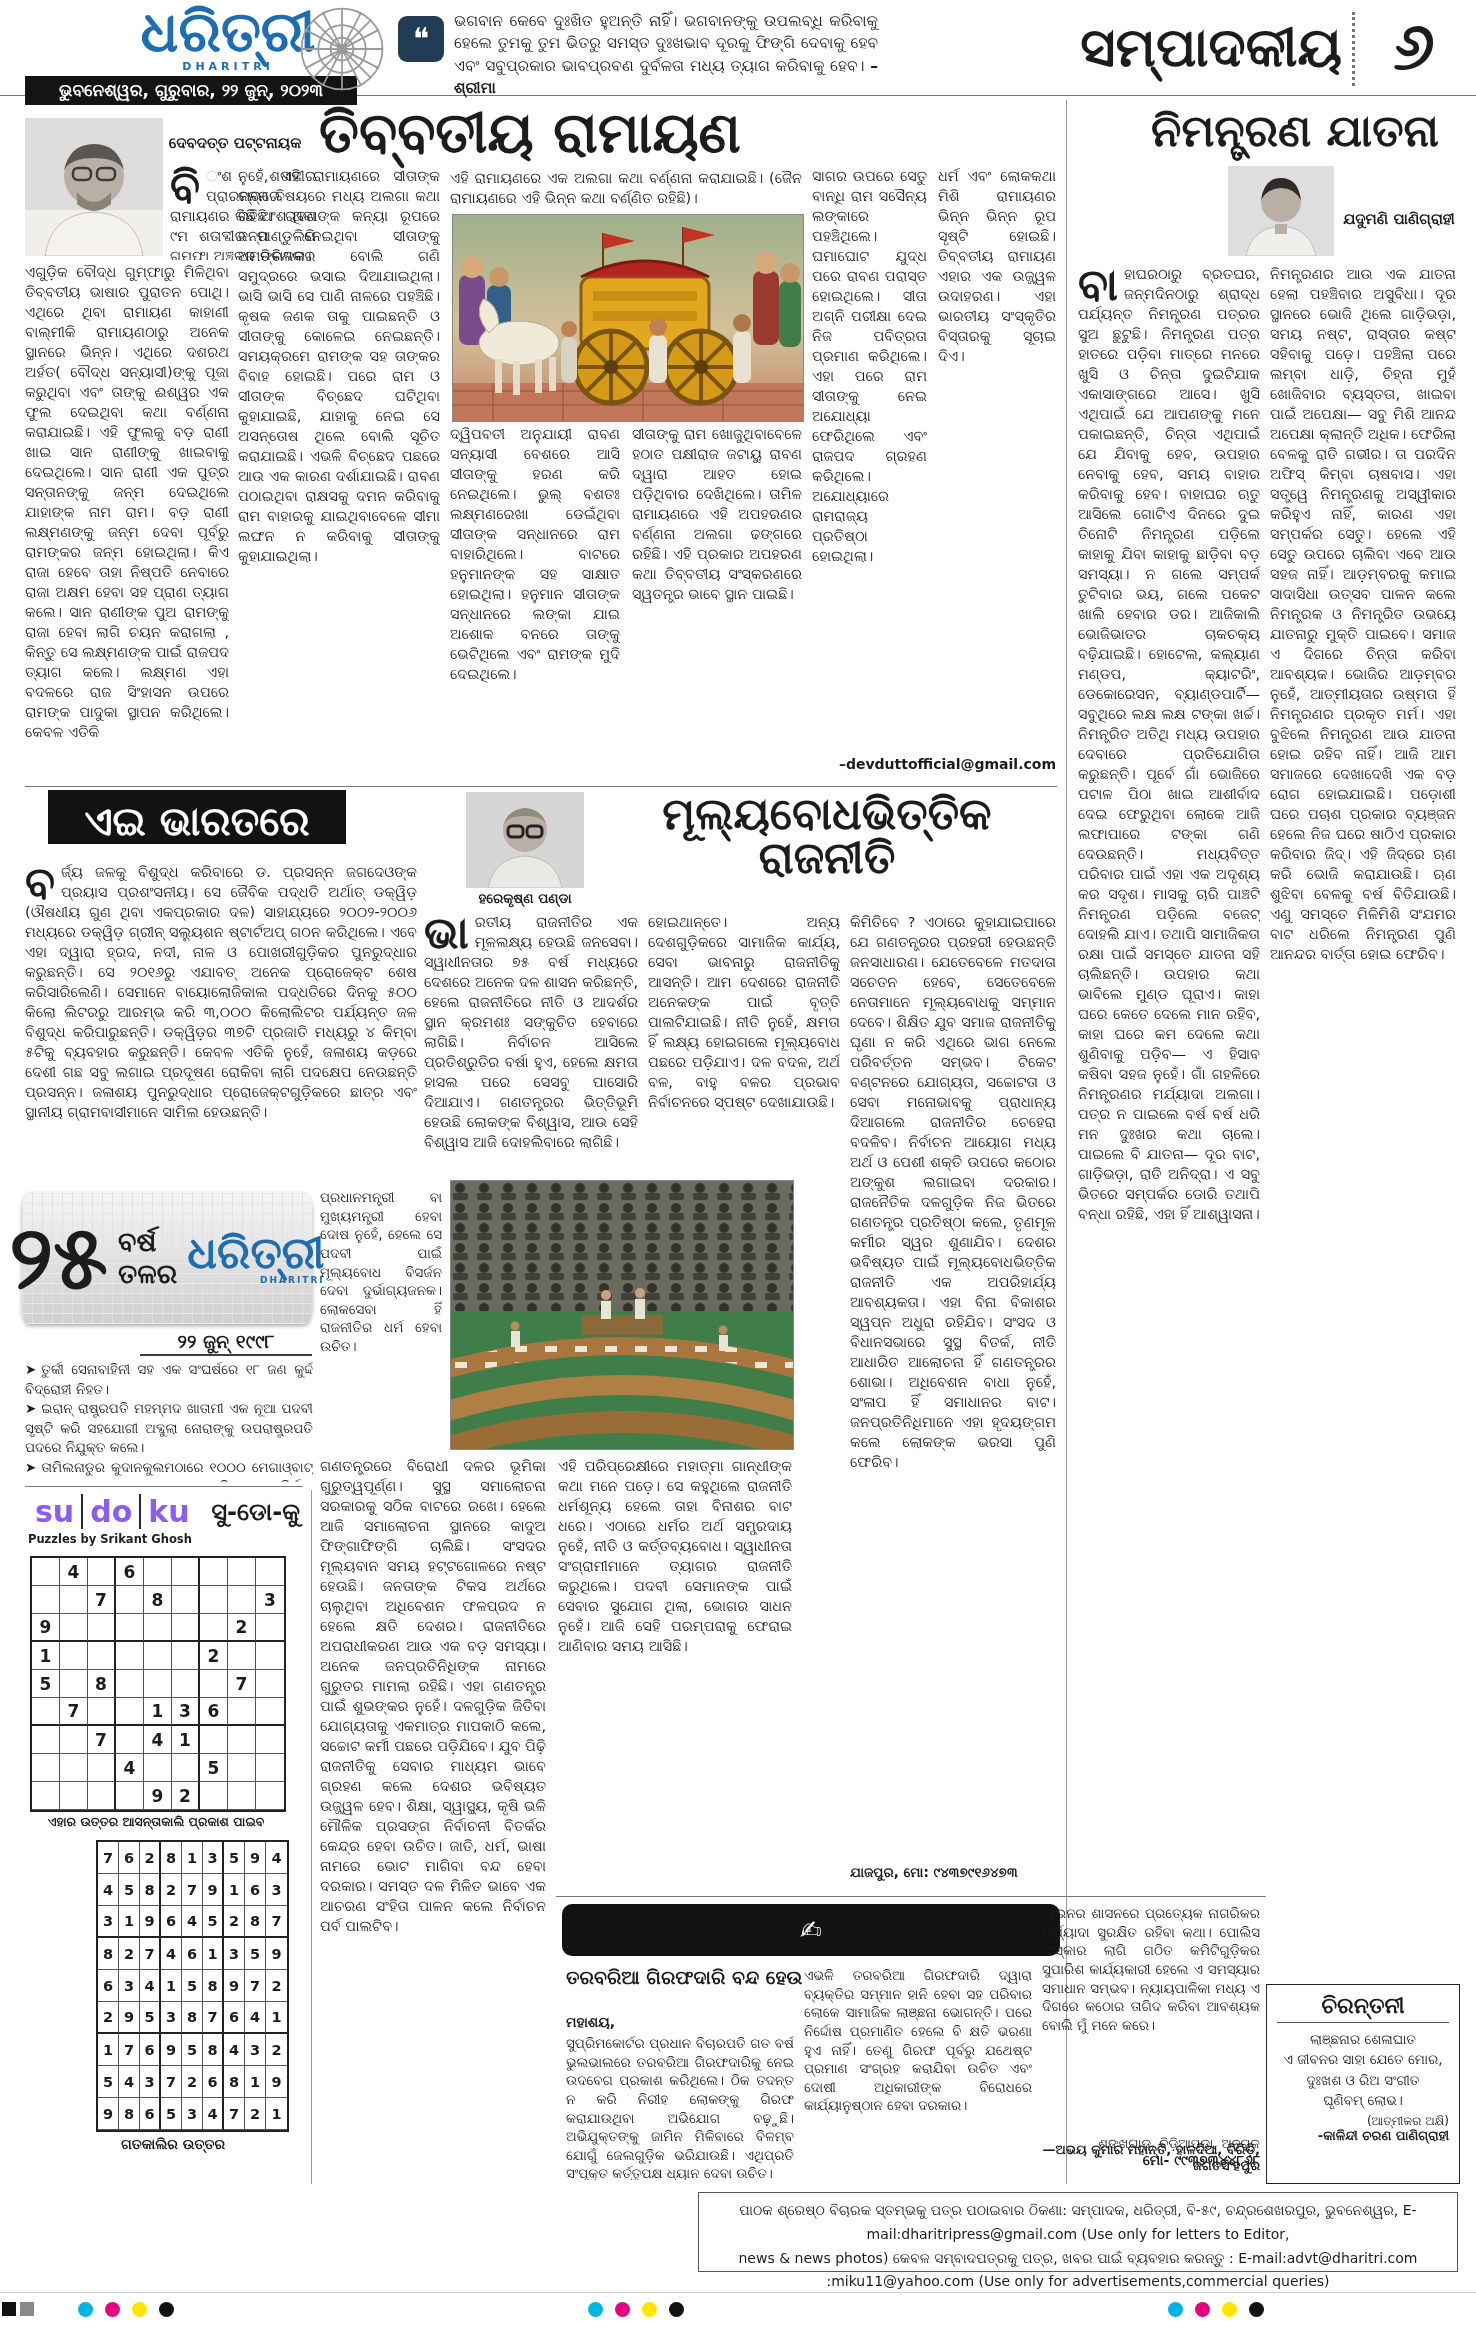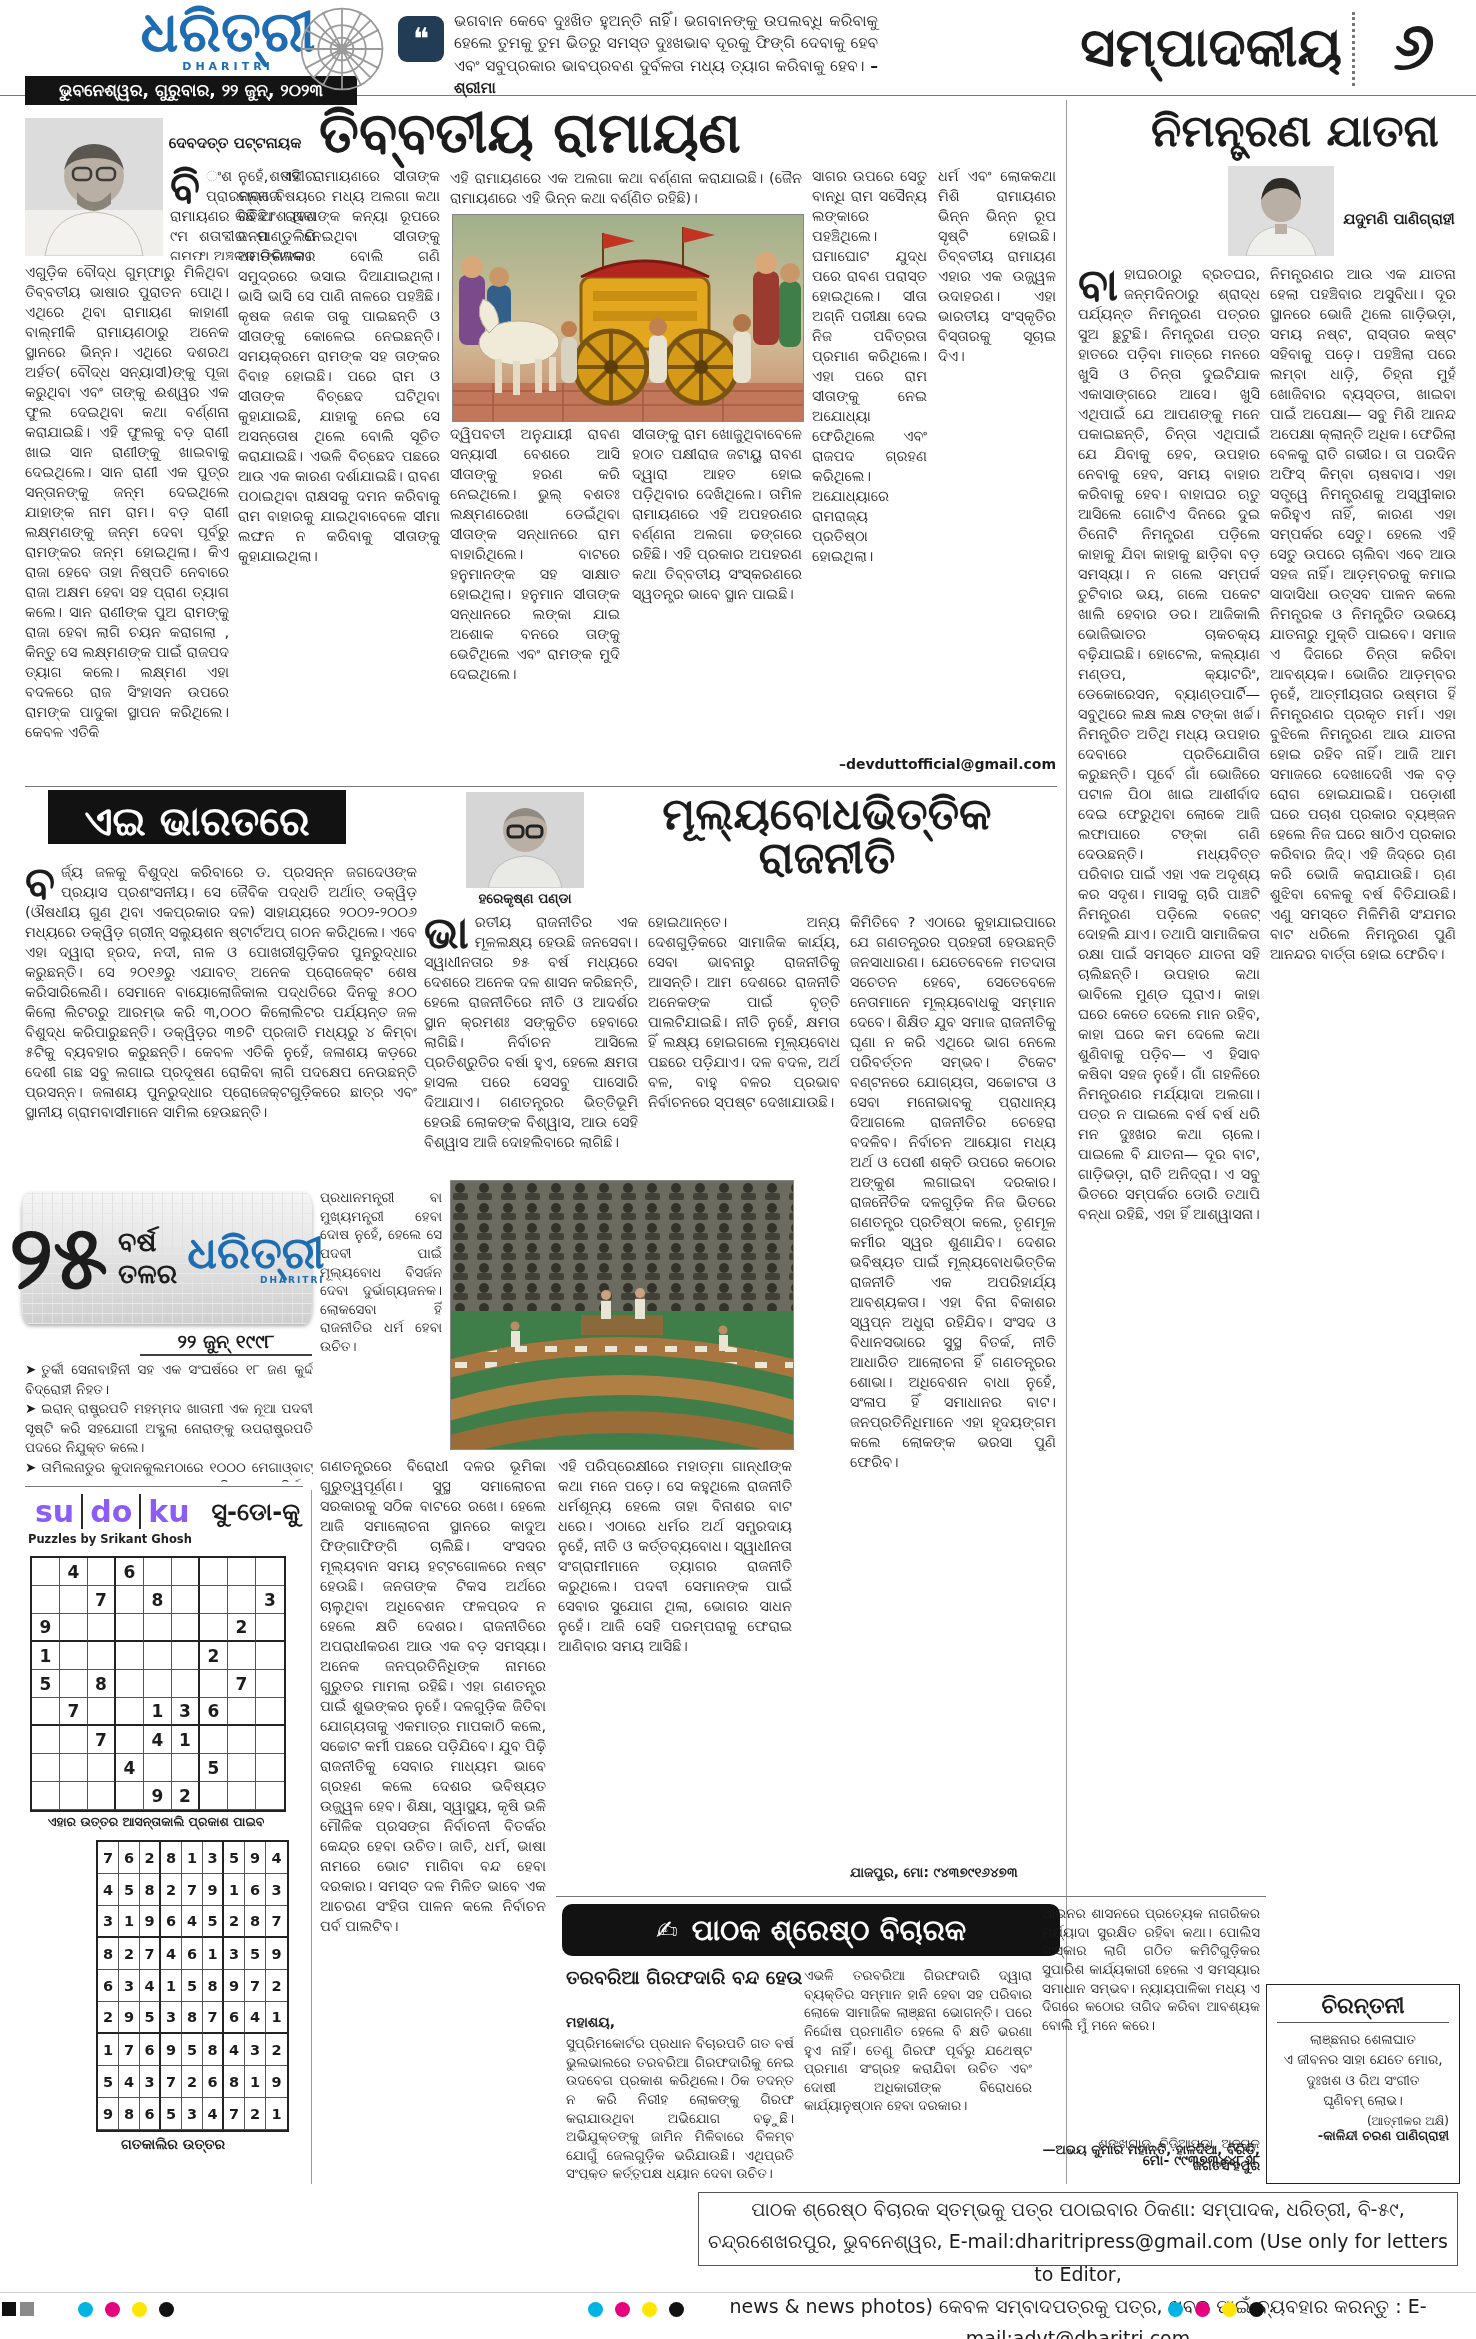--- a/index.html
+++ b/index.html
@@ -66,21 +66,21 @@
   .chir-box{border:1.5px solid #222;padding:8px 10px;}
   .chir-title{font-size:22px;font-weight:800;text-align:center;border-bottom:1px solid #555;padding-bottom:4px;margin-bottom:6px;}
   .chir-line{font-size:13.5px;text-align:center;line-height:1.5;}
   .chir-src{font-size:12px;text-align:right;margin-top:4px;}
   .chir-auth{font-size:13px;font-weight:800;text-align:right;}
   
   .letters-subject{font-size:19px;font-weight:800;line-height:1.2;}
   .letters-sal{font-size:14px;font-weight:700;}
   .letters-attr{font-size:13px;font-weight:800;text-align:right;}
   
-  .footer-box{border:1px solid #555;font-size:19px;text-align:center;line-height:1.7;padding-top:0;}
+  .footer-box{border:1px solid #555;font-size:14px;text-align:center;line-height:1.7;padding-top:6px;}
   .dotrow{display:flex;gap:12px;}
   .dot{width:15px;height:15px;border-radius:50%;}
 </style>
 </head>
 <body>
 
 <div class="page">
 
   <div class="abs rule" style="left:0;top:95px;width:1476px;height:1px;"></div>
   <div class="abs" style="left:118px;top:4px;width:220px;">
@@ -488,21 +488,20 @@
     </svg>
   </div>
 
   <div class="abs body-text" style="left:320px;top:1456px;width:226px;height:720px;">ଗଣତନ୍ତ୍ରରେ ବିରୋଧୀ ଦଳର ଭୂମିକା ଗୁରୁତ୍ୱପୂର୍ଣ୍ଣ। ସୁସ୍ଥ ସମାଲୋଚନା ସରକାରକୁ ସଠିକ ବାଟରେ ରଖେ। ହେଲେ ଆଜି ସମାଲୋଚନା ସ୍ଥାନରେ କାଦୁଅ ଫିଙ୍ଗାଫିଙ୍ଗି ଚାଲିଛି। ସଂସଦର ମୂଲ୍ୟବାନ ସମୟ ହଟ୍ଟଗୋଳରେ ନଷ୍ଟ ହେଉଛି। ଜନତାଙ୍କ ଟିକସ ଅର୍ଥରେ ଚାଲୁଥିବା ଅଧିବେଶନ ଫଳପ୍ରଦ ନ ହେଲେ କ୍ଷତି ଦେଶର। ରାଜନୀତିରେ ଅପରାଧୀକରଣ ଆଉ ଏକ ବଡ଼ ସମସ୍ୟା। ଅନେକ ଜନପ୍ରତିନିଧିଙ୍କ ନାମରେ ଗୁରୁତର ମାମଲା ରହିଛି। ଏହା ଗଣତନ୍ତ୍ର ପାଇଁ ଶୁଭଙ୍କର ନୁହେଁ। ଦଳଗୁଡ଼ିକ ଜିତିବା ଯୋଗ୍ୟତାକୁ ଏକମାତ୍ର ମାପକାଠି କଲେ, ସଚ୍ଚୋଟ କର୍ମୀ ପଛରେ ପଡ଼ିଯିବେ। ଯୁବ ପିଢ଼ି ରାଜନୀତିକୁ ସେବାର ମାଧ୍ୟମ ଭାବେ ଗ୍ରହଣ କଲେ ଦେଶର ଭବିଷ୍ୟତ ଉଜ୍ଜ୍ୱଳ ହେବ। ଶିକ୍ଷା, ସ୍ୱାସ୍ଥ୍ୟ, କୃଷି ଭଳି ମୌଳିକ ପ୍ରସଙ୍ଗ ନିର୍ବାଚନୀ ବିତର୍କର କେନ୍ଦ୍ର ହେବା ଉଚିତ। ଜାତି, ଧର୍ମ, ଭାଷା ନାମରେ ଭୋଟ ମାଗିବା ବନ୍ଦ ହେବା ଦରକାର। ସମସ୍ତ ଦଳ ମିଳିତ ଭାବେ ଏକ ଆଚରଣ ସଂହିତା ପାଳନ କଲେ ନିର୍ବାଚନ ପର୍ବ ପାଲଟିବ।</div>
   <div class="abs body-text" style="left:558px;top:1456px;width:234px;height:434px;">ଏହି ପରିପ୍ରେକ୍ଷୀରେ ମହାତ୍ମା ଗାନ୍ଧୀଙ୍କ କଥା ମନେ ପଡ଼େ। ସେ କହୁଥିଲେ ରାଜନୀତି ଧର୍ମଶୂନ୍ୟ ହେଲେ ତାହା ବିନାଶର ବାଟ ଧରେ। ଏଠାରେ ଧର୍ମର ଅର୍ଥ ସମ୍ପ୍ରଦାୟ ନୁହେଁ, ନୀତି ଓ କର୍ତ୍ତବ୍ୟବୋଧ। ସ୍ୱାଧୀନତା ସଂଗ୍ରାମୀମାନେ ତ୍ୟାଗର ରାଜନୀତି କରୁଥିଲେ। ପଦବୀ ସେମାନଙ୍କ ପାଇଁ ସେବାର ସୁଯୋଗ ଥିଲା, ଭୋଗର ସାଧନ ନୁହେଁ। ଆଜି ସେହି ପରମ୍ପରାକୁ ଫେରାଇ ଆଣିବାର ସମୟ ଆସିଛି।</div>
   <div class="abs signoff" style="left:850px;top:1864px;width:206px;font-size:13.5px;">ଯାଜପୁର, ମୋ: ୯୪୩୭୯୧୬୪୭୩</div>
 
   <div class="abs rule" style="left:556px;top:1896px;width:710px;height:1px;"></div>
   <div class="abs black-banner letters-banner" style="left:562px;top:1904px;width:498px;height:52px;">
     <span class="pen-icon">✍</span>
-    <span>ପାଠକ ଶ୍ରେଷ୍ଠ ବିଚାରକ</span>
   </div>
   <div class="abs letters-subject" style="left:566px;top:1966px;width:240px;height:44px;">ତରବରିଆ ଗିରଫଦାରି ବନ୍ଦ ହେଉ</div>
   <div class="abs letters-sal" style="left:566px;top:2014px;width:110px;">ମହାଶୟ,</div>
   <div class="abs body-text" style="left:566px;top:2034px;width:228px;height:146px;font-size:13.5px;">ସୁପ୍ରିମକୋର୍ଟର ପ୍ରଧାନ ବିଚାରପତି ଗତ ବର୍ଷ ଭୁଲଭାଲରେ ତରବରିଆ ଗିରଫଦାରିକୁ ନେଇ ଉଦବେଗ ପ୍ରକାଶ କରିଥିଲେ। ଠିକ ତଦନ୍ତ ନ କରି ନିରୀହ ଲୋକଙ୍କୁ ଗିରଫ କରାଯାଉଥିବା ଅଭିଯୋଗ ବଢ଼ୁଛି। ଅଭିଯୁକ୍ତଙ୍କୁ ଜାମିନ ମିଳିବାରେ ବିଳମ୍ବ ଯୋଗୁଁ ଜେଲଗୁଡ଼ିକ ଭରିଯାଉଛି। ଏଥିପ୍ରତି ସଂପୃକ୍ତ କର୍ତ୍ତୃପକ୍ଷ ଧ୍ୟାନ ଦେବା ଉଚିତ।</div>
   <div class="abs body-text" style="left:804px;top:1966px;width:228px;height:214px;font-size:13.5px;">ଏଭଳି ତରବରିଆ ଗିରଫଦାରି ଦ୍ୱାରା ବ୍ୟକ୍ତିର ସମ୍ମାନ ହାନି ହେବା ସହ ପରିବାର ଲୋକେ ସାମାଜିକ ଲାଞ୍ଛନା ଭୋଗନ୍ତି। ପରେ ନିର୍ଦ୍ଦୋଷ ପ୍ରମାଣିତ ହେଲେ ବି କ୍ଷତି ଭରଣା ହୁଏ ନାହିଁ। ତେଣୁ ଗିରଫ ପୂର୍ବରୁ ଯଥେଷ୍ଟ ପ୍ରମାଣ ସଂଗ୍ରହ କରାଯିବା ଉଚିତ ଏବଂ ଦୋଷୀ ଅଧିକାରୀଙ୍କ ବିରୋଧରେ କାର୍ଯ୍ୟାନୁଷ୍ଠାନ ହେବା ଦରକାର।</div>
   <div class="abs body-text" style="left:1042px;top:1904px;width:218px;height:234px;font-size:13.5px;">ଆଇନର ଶାସନରେ ପ୍ରତ୍ୟେକ ନାଗରିକର ମର୍ଯ୍ୟାଦା ସୁରକ୍ଷିତ ରହିବା କଥା। ପୋଲିସ ସଂସ୍କାର ଲାଗି ଗଠିତ କମିଟିଗୁଡ଼ିକର ସୁପାରିଶ କାର୍ଯ୍ୟକାରୀ ହେଲେ ଏ ସମସ୍ୟାର ସମାଧାନ ସମ୍ଭବ। ନ୍ୟାୟପାଳିକା ମଧ୍ୟ ଏ ଦିଗରେ କଠୋର ତାଗିଦ କରିବା ଆବଶ୍ୟକ ବୋଲି ମୁଁ ମନେ କରେ।</div>
   <div class="abs letters-attr" style="left:1042px;top:2142px;width:218px;">—ଅଭୟ କୁମାର ମହାନ୍ତି, ହାଳଦିଆ, ବିରିଡ଼ି, ଜଗତସିଂହପୁର</div>
 
   <div class="abs footer-box" style="left:698px;top:2192px;width:758px;height:72px;">
     <div>ପାଠକ ଶ୍ରେଷ୍ଠ ବିଚାରକ ସ୍ତମ୍ଭକୁ ପତ୍ର ପଠାଇବାର ଠିକଣା: ସମ୍ପାଦକ, ଧରିତ୍ରୀ, ବି-୫୯, ଚନ୍ଦ୍ରଶେଖରପୁର, ଭୁବନେଶ୍ୱର, E-mail:dharitripress@gmail.com (Use only for letters to Editor,</div>

